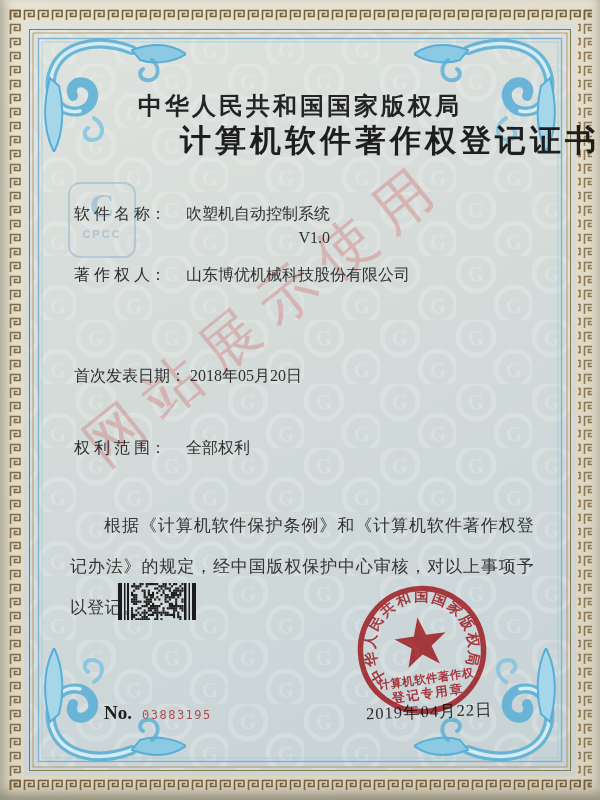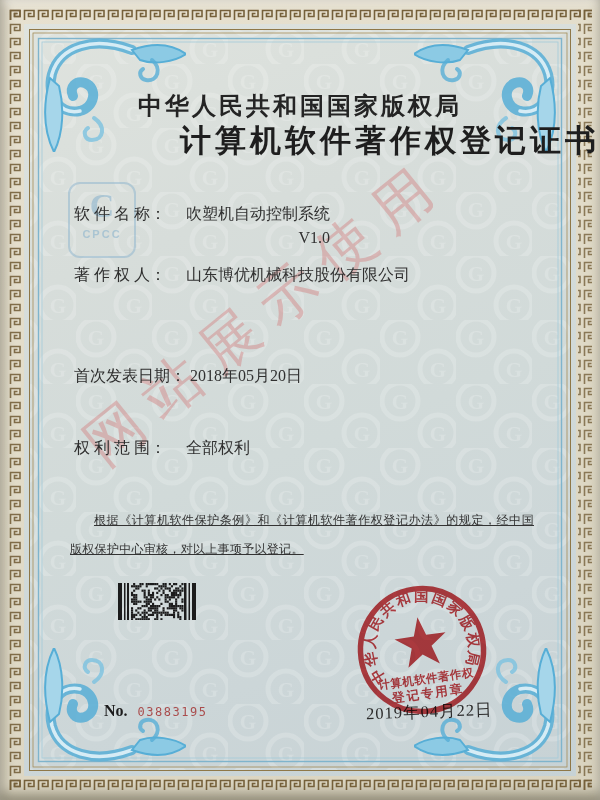--- a/index.html
+++ b/index.html
@@ -46,33 +46,33 @@
   }
   .cert-no-line{
     position:absolute;left:372px;top:172px;font-size:12.5px;color:#454545;letter-spacing:.5px;
   }
   .field-row{position:absolute;left:74px;font-size:16px;color:#333;}
   .field-label{display:inline-block;min-width:108px;font-weight:500;color:#2e2e2e;}
   .field-value{color:#313131;}
   .field-value2{display:block;margin-left:111px;margin-top:4px;text-align:right;}
   .statement{
     position:absolute;left:70px;right:66px;top:506px;
-    font-size:12px;line-height:2.4;color:#333;text-indent:2em;letter-spacing:.3px;text-align:justify;text-decoration:underline;
+    font-size:17px;line-height:2.4;color:#333;text-indent:2em;letter-spacing:.3px;text-align:justify;
   }
   .barcode-wrap{position:absolute;left:118px;top:583px;width:78px;height:37px;}
   .seal{
     position:absolute;left:350px;top:578px;width:144px;height:144px;
     transform:rotate(-8deg);mix-blend-mode:multiply;opacity:.88;
   }
   .issue-date{
     position:absolute;left:366px;top:701px;font-size:16.5px;color:#2b2b2b;
     letter-spacing:1px;transform:rotate(-2deg);
   }
   .serial{position:absolute;left:104px;top:702px;font-size:16px;color:#1d1d1d;}
-  .serial .no-label{font-weight:bold;font-size:16px;margin-right:10px;}
+  .serial .no-label{font-weight:bold;font-size:19px;margin-right:10px;}
   .serial .no-value{
     color:#aa4d4d;font-family:"DejaVu Sans Mono","Liberation Mono",monospace;
     font-size:12px;letter-spacing:1.5px;
   }
 </style>
 </head>
 <body>
 
 <div class="stage">
   <div class="paper"></div>

